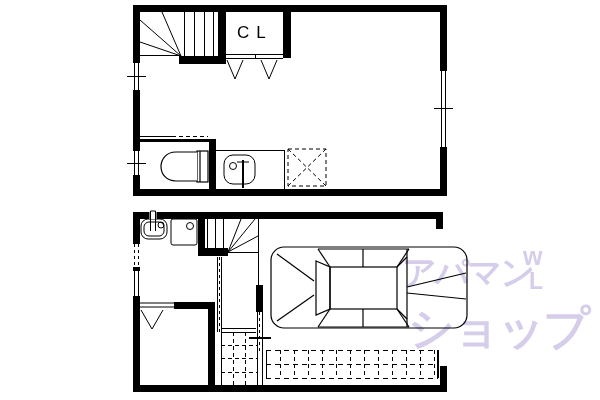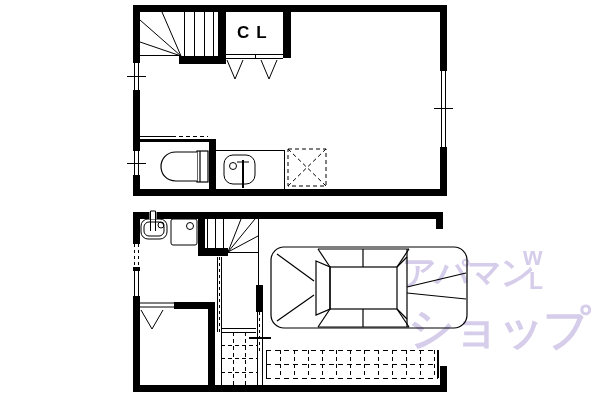--- a/index.html
+++ b/index.html
@@ -2,21 +2,21 @@
 <html><head>
 <meta charset="utf-8">
 <style>
   html,body{margin:0;padding:0;background:#fff;}
   .canvas{
     position:relative;width:600px;height:400px;background:#fff;
     overflow:hidden;font-family:"Liberation Sans","DejaVu Sans",sans-serif;
   }
   .canvas svg{position:absolute;left:0;top:0;z-index:2;}
   .lbl{position:absolute;z-index:3;color:#000;white-space:nowrap;}
-  .cl-label{left:237px;top:23px;font-size:17px;letter-spacing:7px;font-weight:700;}
+  .cl-label{left:237px;top:23px;font-size:17px;letter-spacing:7px;font-weight:400;}
   .room-label{left:239px;top:91px;font-size:20px;letter-spacing:3px;font-weight:400;}
   .wm{position:absolute;z-index:1;font-weight:bold;white-space:nowrap;}
   .wm-line1{left:402px;top:250px;font-size:34px;letter-spacing:-2px;}
   .wm-line2{left:408px;top:298px;font-size:46px;letter-spacing:-2px;}
   .wm-w{left:523px;top:242px;font-size:25px;}
   .wm-l{left:529px;top:268px;font-size:23px;}
   .wall-lines{shape-rendering:crispEdges;}
 </style>
 </head>
 <body>

